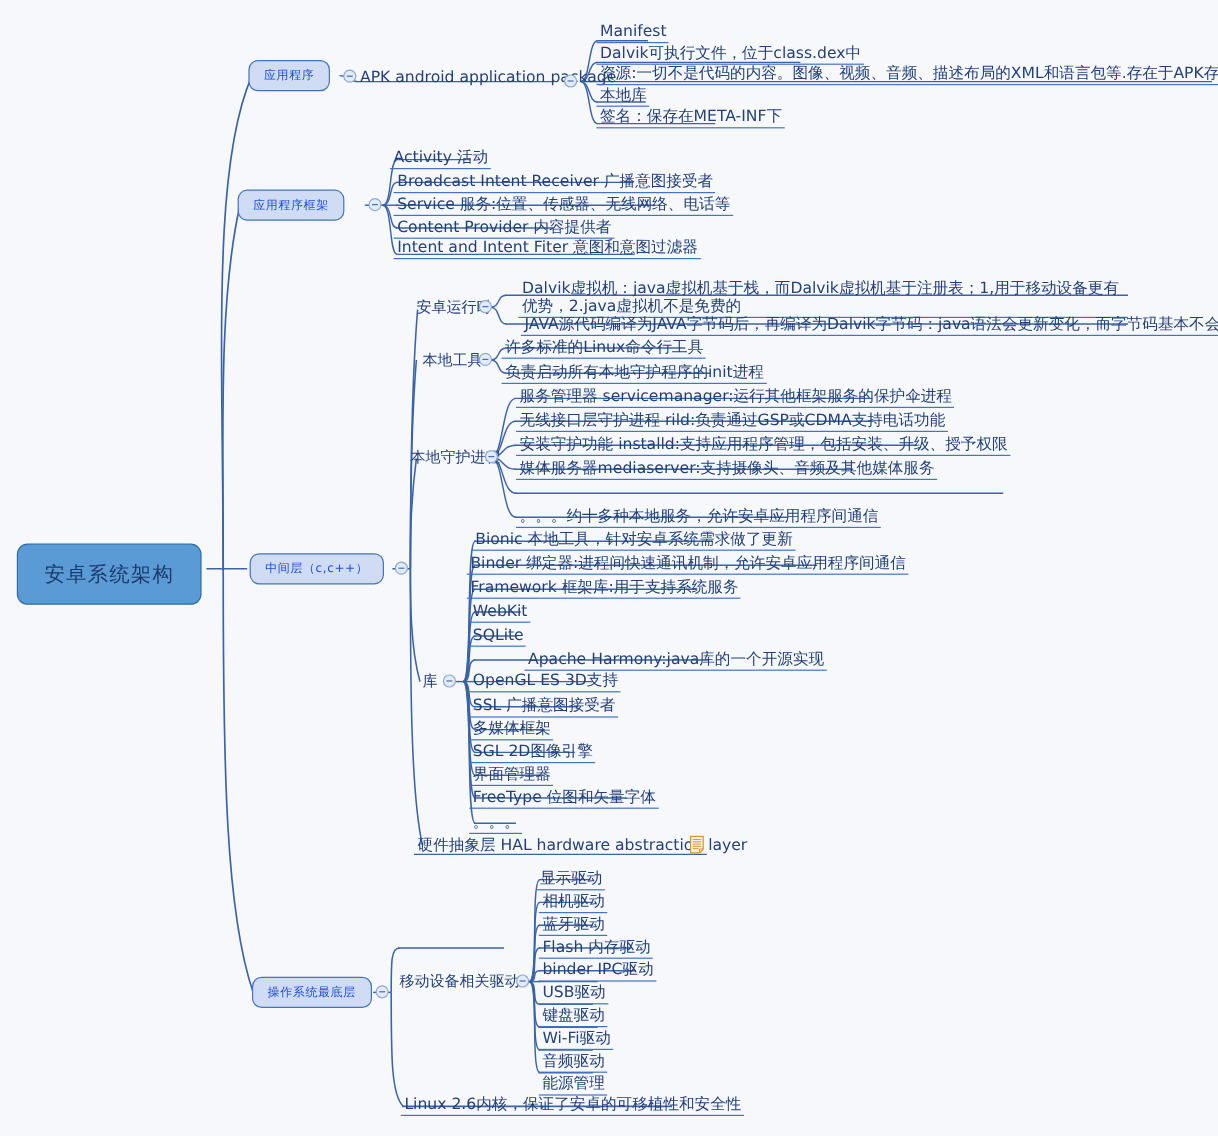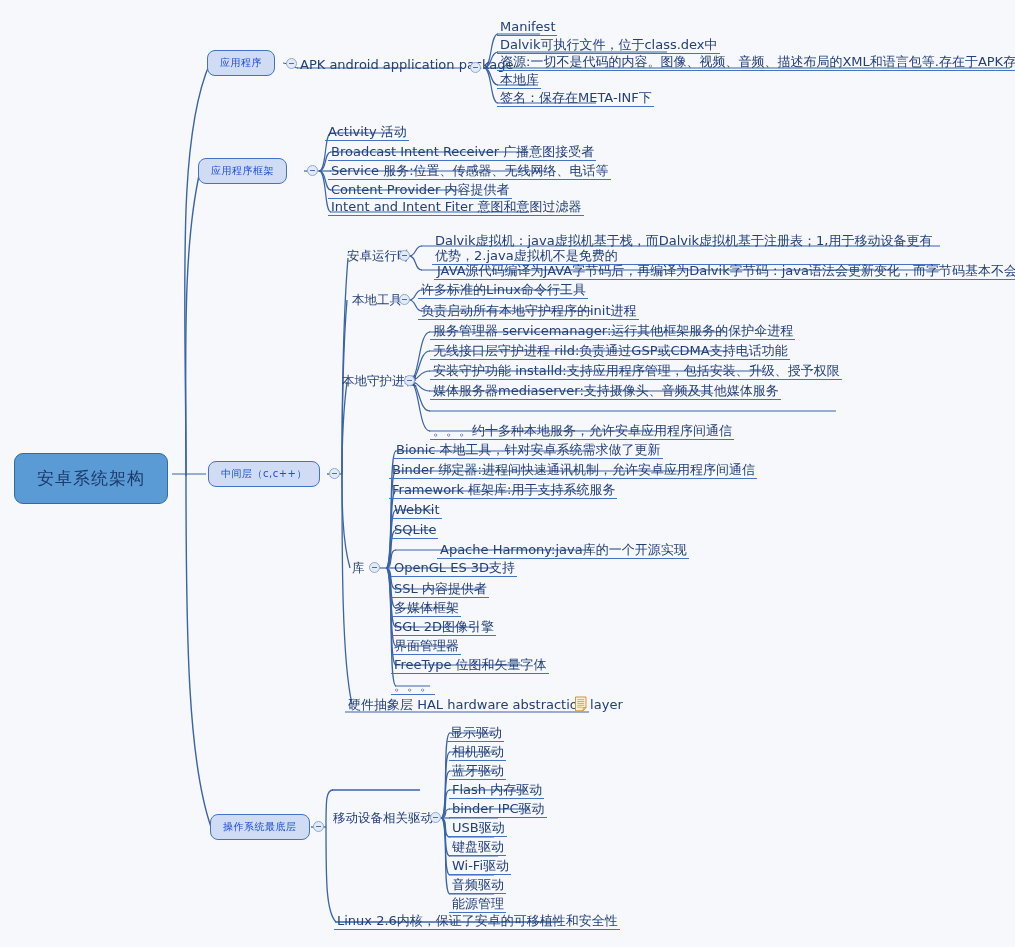--- a/index.html
+++ b/index.html
@@ -300,21 +300,21 @@
 
   <div class="node midlabel" style="left:350px; top:559px;">库</div>
   <div class="toggle" style="left:369px; top:562px;"></div>
   <div class="node leaf" style="left:393px; top:441px;">Bionic  本地工具，针对安卓系统需求做了更新</div>
   <div class="node leaf" style="left:389px; top:461px;">Binder 绑定器:进程间快速通讯机制，允许安卓应用程序间通信</div>
   <div class="node leaf" style="left:389px; top:481px;">Framework 框架库:用于支持系统服务</div>
   <div class="node leaf" style="left:391px; top:501px;">WebKit</div>
   <div class="node leaf" style="left:391px; top:521px;">SQLite</div>
   <div class="node leaf" style="left:389px; top:541px;margin-left:48px;">Apache Harmony:java库的一个开源实现</div>
   <div class="node leaf" style="left:391px; top:559px;">OpenGL ES  3D支持</div>
-  <div class="node leaf" style="left:391px; top:580px;">SSL 内容提供者</div>
+  <div class="node leaf" style="left:391px; top:580px;">SSL 广播意图接受者</div>
   <div class="node leaf" style="left:391px; top:599px;">多媒体框架</div>
   <div class="node leaf" style="left:391px; top:618px;">SGL 2D图像引擎</div>
   <div class="node leaf" style="left:391px; top:637px;">界面管理器</div>
   <div class="node leaf" style="left:391px; top:656px;">FreeType 位图和矢量字体</div>
   <div class="node leaf" style="left:391px; top:677px;">。。。</div>
 
   <div class="node leaf noline" style="left:345px; top:696px;">硬件抽象层 HAL  hardware abstraction layer</div>
   <svg class="note-icon" style="left:574px; top:696px;" viewBox="0 0 14 16">
     <path d="M1.5,1 L12,1 L12,11.5 L9,14.8 L1.5,14.8 Z" fill="#fdf2da" stroke="#d69431" stroke-width="1"></path>
     <path d="M12,11.5 L9,11.5 L9,14.8 Z" fill="#f0dca8" stroke="#d69431" stroke-width="0.8"></path>

